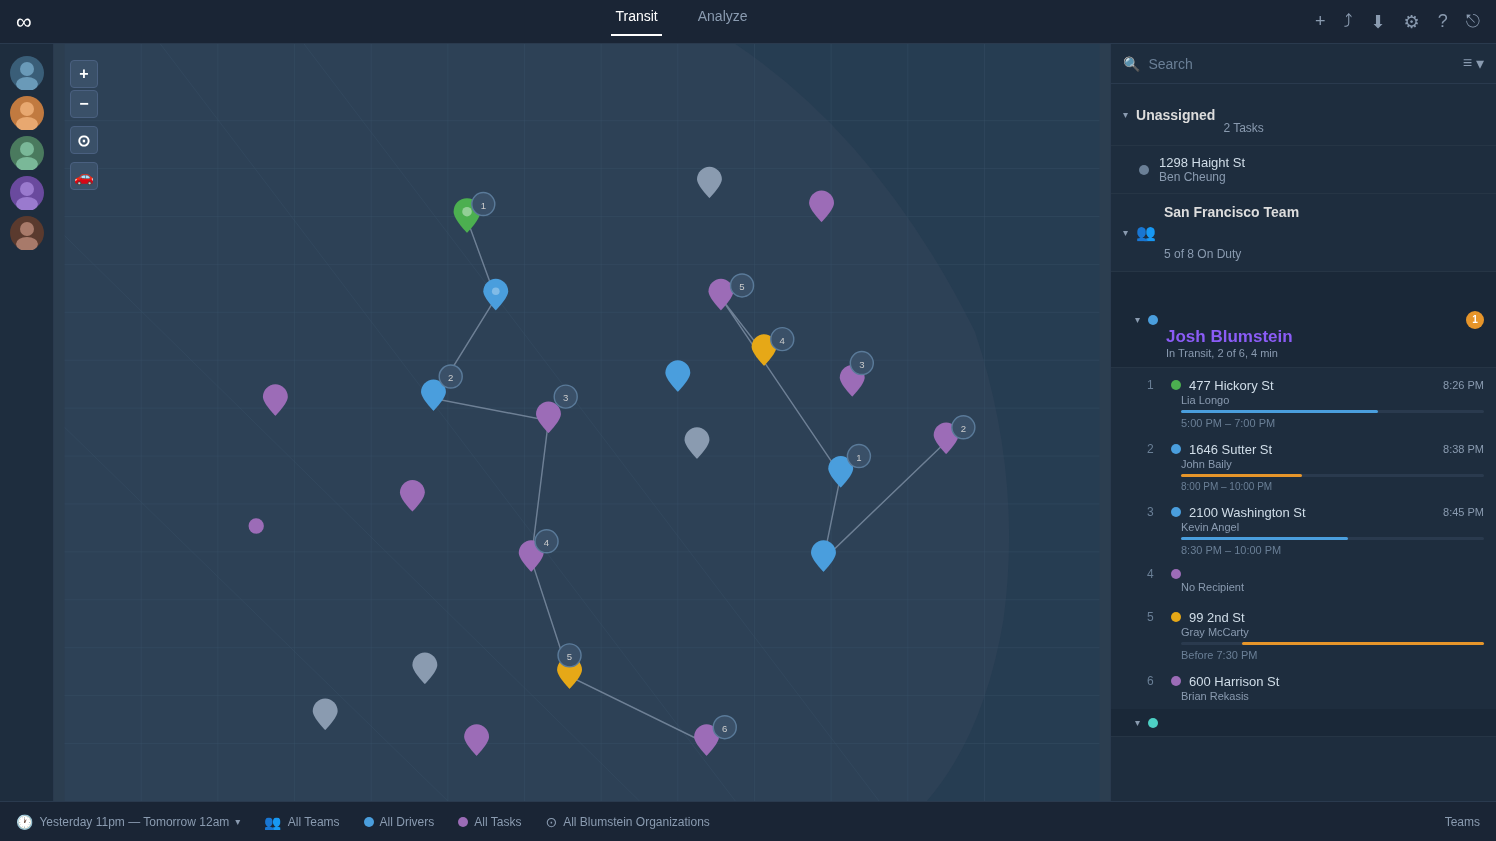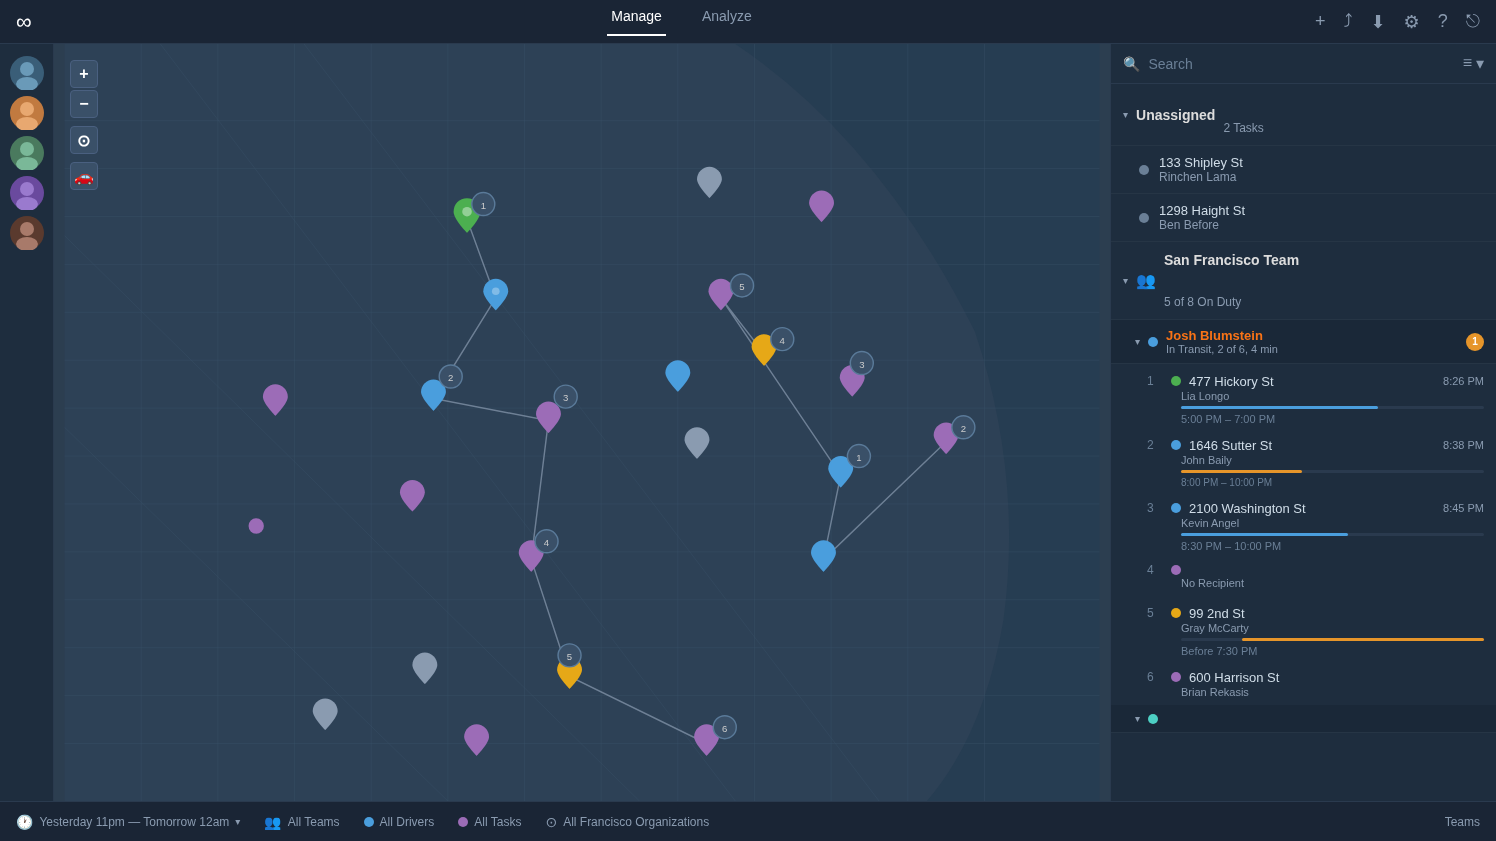--- a/index.html
+++ b/index.html
@@ -67,21 +67,21 @@
     .task-person { font-size: 12px; color: #8a9bb0; }
 
     
     .team-section-header { padding: 10px 12px; display: flex; align-items: center; gap: 8px; background: #1e2d3e; border-bottom: 1px solid #263545; }
 
     
     .driver-header { padding: 8px 12px 8px 24px; display: flex; align-items: center; gap: 8px; border-bottom: 1px solid #263545; background: #1a2838; }
     .driver-chevron { color: #8a9bb0; font-size: 10px; cursor: pointer; }
     .driver-dot { width: 10px; height: 10px; border-radius: 50%; flex-shrink: 0; }
     .driver-dot.blue { background: #4a9edd; }
-    .driver-name { font-size: 13px; font-weight: 600; color: #f97316; flex: 1; }
+    .driver-name { font-size: 17px; font-weight: 600; color: #8b5cf6; flex: 1; margin-top: 47px; }
     .driver-status { font-size: 11px; color: #8a9bb0; }
     .driver-badge { background: #e6952a; color: #fff; font-size: 10px; width: 18px; height: 18px; border-radius: 50%; display: flex; align-items: center; justify-content: center; font-weight: bold; }
 
     
     .bottom-bar {
       height: 40px; background: #1a2535; border-top: 1px solid #2a3a4e; display: flex; align-items: center; padding: 0 16px; gap: 24px; flex-shrink: 0;
     }
     .bottom-item { display: flex; align-items: center; gap: 6px; font-size: 12px; color: #8a9bb0; cursor: pointer; }
     .bottom-icon { font-size: 14px; color: #8a9bb0; }
     .bottom-dot { width: 10px; height: 10px; border-radius: 50%; background: #4a9edd; }
@@ -91,21 +91,21 @@
 </head>
 <body>
 
 <div class="top-nav">
   <div class="top-nav-left">
     <div class="logo">
       <span class="logo-icon">∞</span>
     </div>
   </div>
   <div class="top-nav-center">
-    <span class="nav-tab active">Manage</span>
+    <span class="nav-tab active">Transit</span>
     <span class="nav-tab">Analyze</span>
   </div>
   <div class="top-nav-right">
     <span>+</span>
     <span>⤴</span>
     <span>⬇</span>
     <span>⚙</span>
     <span>?</span>
     <span>⎋</span>
   </div>
@@ -354,29 +354,22 @@
     <div class="task-list">
 
       <div class="section-header">
         <span class="section-chevron">▾</span>
         <span class="section-title">Unassigned</span>
         <span class="section-subtitle">2 Tasks</span>
       </div>
       <div class="task-item">
         <div class="task-dot gray"></div>
         <div class="task-info">
-          <div class="task-address">133 Shipley St</div>
-          <div class="task-person">Rinchen Lama</div>
-        </div>
-      </div>
-      <div class="task-item">
-        <div class="task-dot gray"></div>
-        <div class="task-info">
           <div class="task-address">1298 Haight St</div>
-          <div class="task-person">Ben Before</div>
+          <div class="task-person">Ben Cheung</div>
         </div>
       </div>
 
       <div class="team-section-header">
         <span class="section-chevron">▾</span>
         <span style="font-size:16px;color:#8a9bb0;">👥</span>
         <div style="flex:1;">
           <div class="section-title">San Francisco Team</div>
           <div class="section-subtitle">5 of 8 On Duty</div>
         </div>
@@ -504,20 +497,20 @@
   <div class="bottom-item">
     <div class="bottom-dot"></div>
     <span>All Drivers</span>
   </div>
   <div class="bottom-item">
     <div class="bottom-dot purple"></div>
     <span>All Tasks</span>
   </div>
   <div class="bottom-item">
     <span class="bottom-icon">⊙</span>
-    <span>All Francisco Organizations</span>
+    <span>All Blumstein Organizations</span>
   </div>
   <div style="flex:1;display:flex;justify-content:flex-end;">
     <div class="bottom-item">
       <span>Teams</span>
     </div>
   </div>
 </div>
 
 </body></html>

